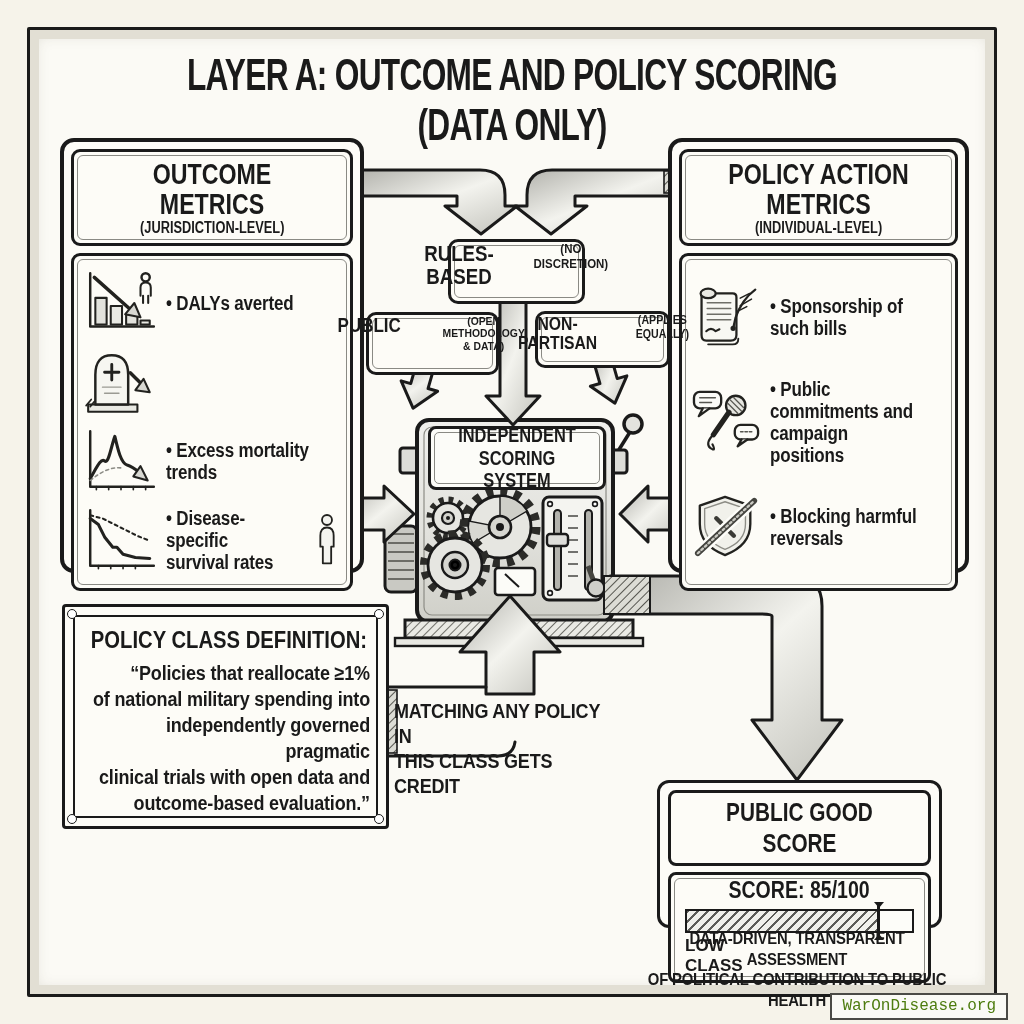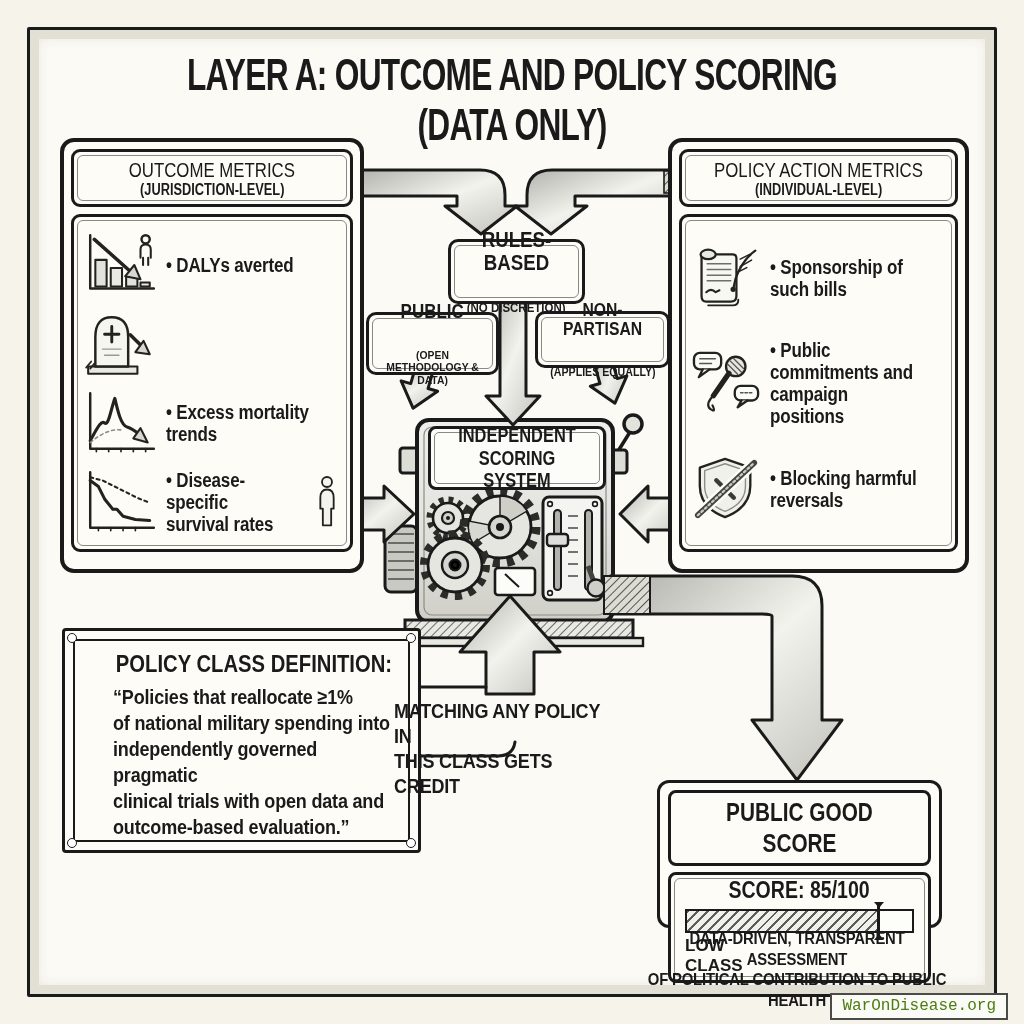--- a/index.html
+++ b/index.html
@@ -20,40 +20,40 @@
   .title{position:absolute;left:0;right:0;top:50px;text-align:center;
     font-size:44px;font-weight:800;letter-spacing:-1px;white-space:nowrap;}
   
   .panel{position:absolute;background:var(--panel);border:4px solid var(--ink);border-radius:14px;}
   .panel-header{position:relative;margin:7px;border:3px solid var(--ink);border-radius:9px;
     text-align:center;padding:7px 2px 6px;background:var(--panel);}
   .panel-header::before, .panel-body::before, .pill::before, .score-inner::before{
     content:"";position:absolute;inset:3px;border:1px solid #8a8a84;border-radius:6px;pointer-events:none;}
   .panel-body{position:relative;margin:0 7px 7px;border:3px solid var(--ink);border-radius:9px;
     display:flex;flex-direction:column;justify-content:space-evenly;padding:8px 8px;background:var(--panel);}
-  .ph-title{font-size:21px;font-weight:400;line-height:1.04;}
+  .ph-title{font-size:29px;font-weight:700;line-height:1.04;}
   .ph-sub{font-size:16px;font-weight:700;line-height:1.1;}
   .row{display:flex;align-items:center;gap:6px;flex:1;min-height:0;}
   .row .bl{font-size:20px;font-weight:700;line-height:1.1;letter-spacing:-.2px;}
   .row .bl .tt::before{content:"• ";}
   icon, svg.ic{flex:0 0 auto;}
   
   .pill{position:absolute;background:var(--panel);border:3.5px solid var(--ink);border-radius:10px;
-    text-align:center;display:flex;flex-direction:column;justify-content:center;gap:27px;}
+    text-align:center;display:flex;flex-direction:row;justify-content:center;gap:27px;}
   .pill .p1{font-weight:800;line-height:1.05;}
   .pill .p2{font-weight:700;line-height:1.08;}
   
   .machine{position:absolute;left:372px;top:398px;width:300px;height:252px;}
   .machine-label{position:absolute;left:56px;top:28px;width:172px;height:58px;background:#fcfcf8;
     border:3px solid var(--ink);border-radius:8px;text-align:center;display:flex;align-items:center;justify-content:center;}
   .machine-label::before{content:"";position:absolute;inset:3px;border:1px solid #8a8a84;border-radius:5px;}
   .machine-label .tt{font-size:20px;font-weight:800;line-height:1.12;}
   
-  .plaque{position:absolute;left:62px;top:628px;width:321px;height:219px;background:var(--panel);
-    border:3.5px solid var(--ink);border-radius:4px;text-align:left;padding-left:32px;}
+  .plaque{position:absolute;left:62px;top:604px;width:321px;height:219px;background:var(--panel);
+    border:3.5px solid var(--ink);border-radius:4px;text-align:right;}
   .plaque::before{content:"";position:absolute;inset:8px;border:2px solid var(--ink);border-radius:2px;pointer-events:none;}
   .screw{position:absolute;width:8px;height:8px;border:1.6px solid var(--ink);border-radius:50%;background:#fff;}
   .plaque-title{margin-top:20px;font-size:23px;font-weight:800;}
   .plaque-body{margin-top:6px;font-size:20px;font-weight:700;line-height:1.3;letter-spacing:-.2px;}
   
   .matching{position:absolute;left:394px;top:699px;width:240px;font-size:20px;font-weight:800;
     line-height:1.25;text-align:left;letter-spacing:-.2px;}
   
   .scorebox{position:absolute;left:657px;top:780px;width:279px;height:142px;background:var(--panel);
     border:3.5px solid var(--ink);border-radius:12px;}

